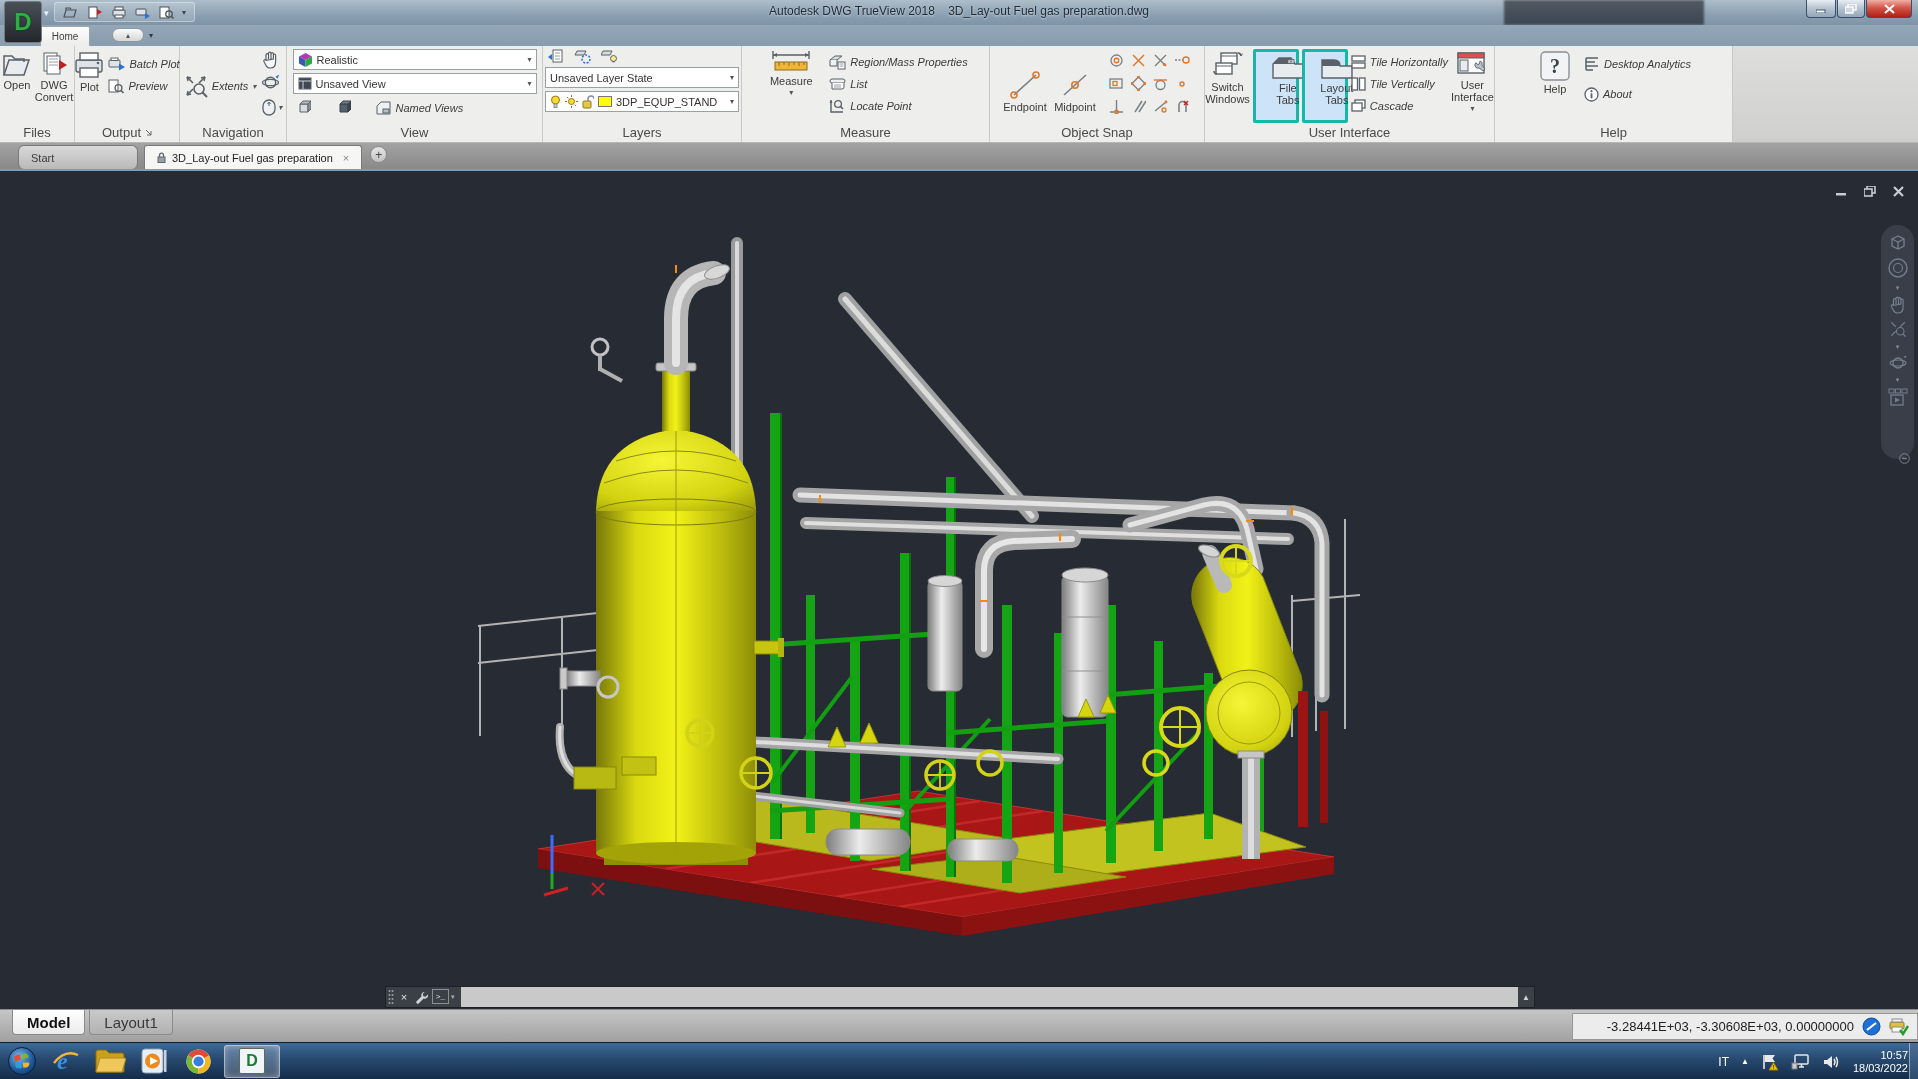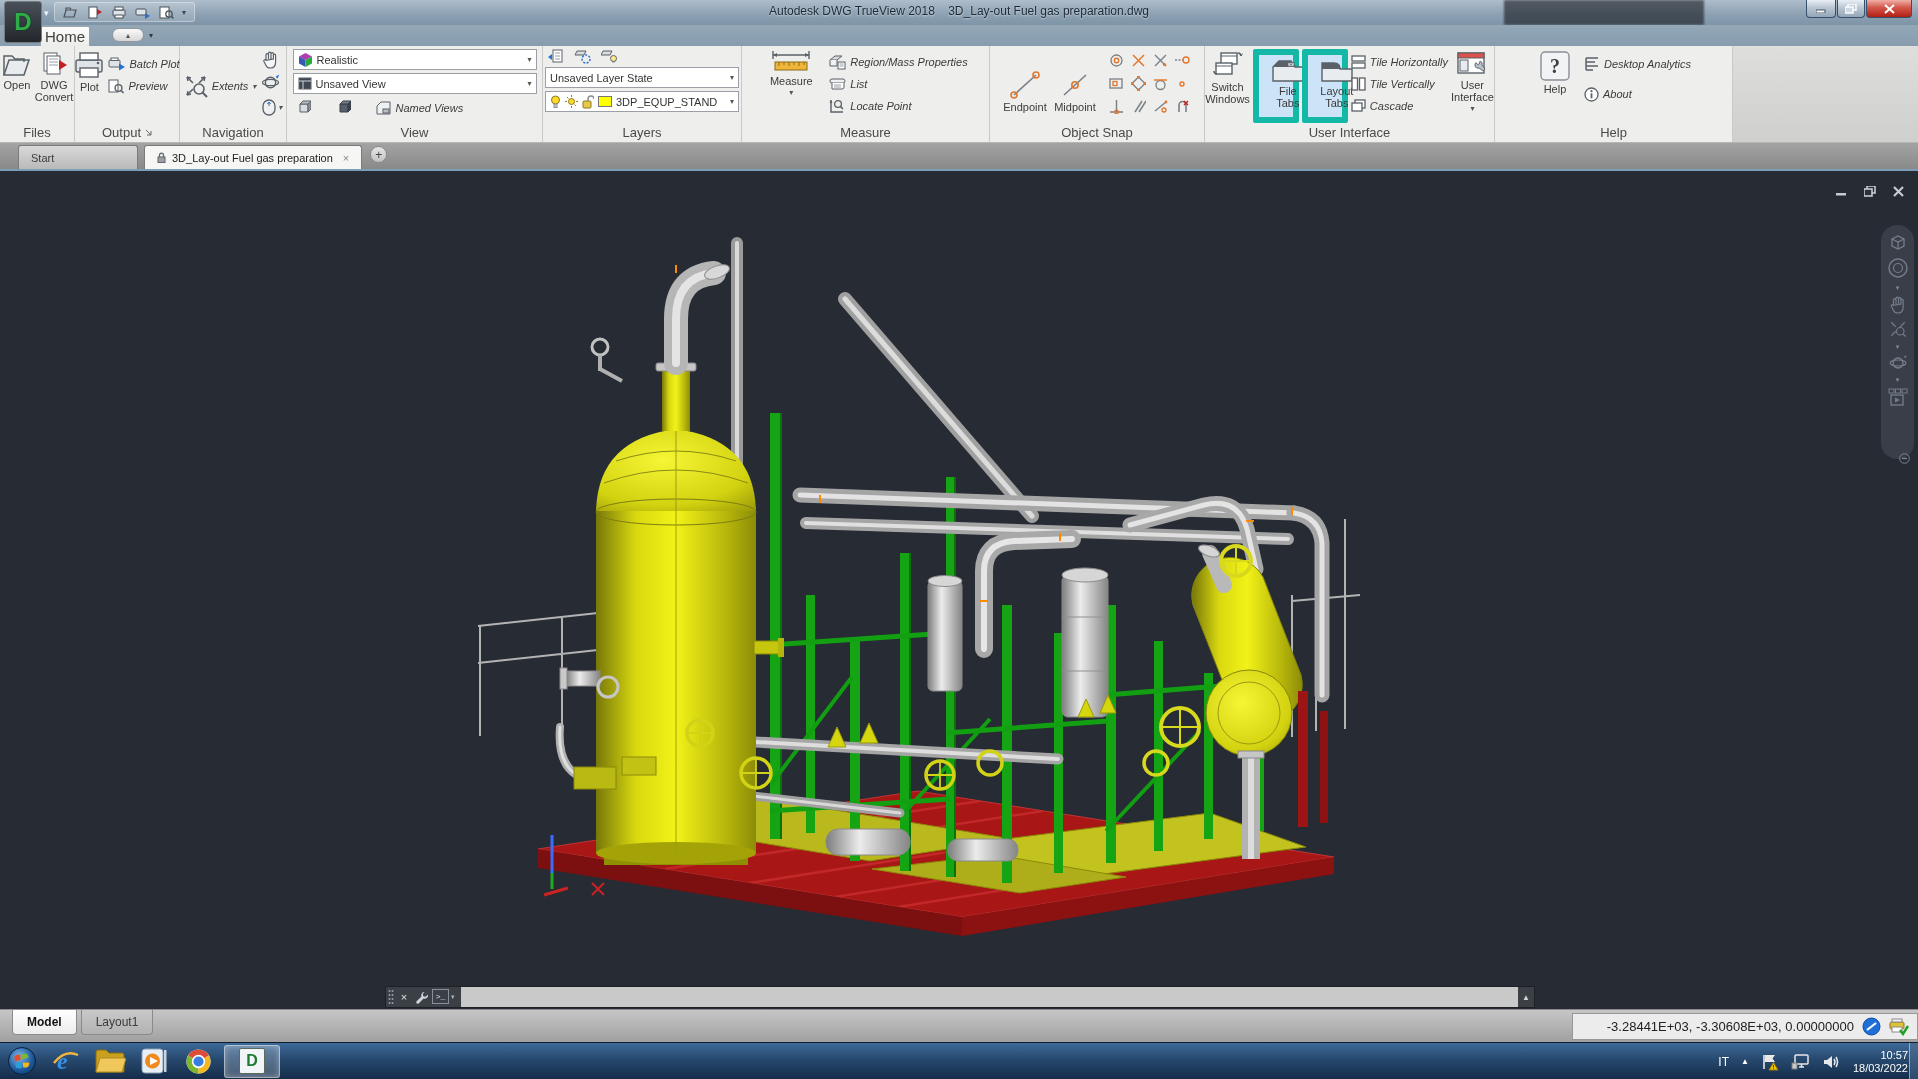--- a/index.html
+++ b/index.html
@@ -15,46 +15,46 @@
   #qat { position:absolute; left:54px; top:2px; height:20px; display:flex; align-items:center; gap:8px; padding:0 8px; background:rgba(255,255,255,.16); border:1px solid rgba(255,255,255,.35); border-radius:3px; }
   #qat svg { display:block; }
   #title-text { position:absolute; left:0; right:0; top:4px; text-align:center; font-size:12px; color:#1d2a36; white-space:pre; text-shadow:0 1px 2px rgba(255,255,255,.55); }
   #wincontrols { position:absolute; right:6px; top:0; display:flex; }
   .wbtn { height:18px; border:1px solid #37506b; border-top:none; border-radius:0 0 4px 4px; background:linear-gradient(#e8eef4,#b9c6d2 45%,#93a6b8); display:flex; align-items:center; justify-content:center; margin-left:1px; }
   .wbtn.min { width:30px; } .wbtn.rest { width:28px; }
   .wbtn.close { width:46px; background:linear-gradient(#f0b0a6,#d3564a 45%,#b21f14); }
 
   
   #tabrow { height:21px; background:linear-gradient(#93a7b7,#879cae); position:relative; }
-  #home-tab { position:absolute; left:40px; bottom:0; width:50px; height:20px; background:linear-gradient(#fdfdfc,#ececea); border:1px solid #9aa4ac; border-bottom:none; border-radius:2px 2px 0 0; font-size:15px; color:#3f3f3f; display:flex; align-items:center; justify-content:center; }
+  #home-tab { position:absolute; left:40px; bottom:0; width:50px; height:20px; background:linear-gradient(#fdfdfc,#ececea); border:1px solid #9aa4ac; border-bottom:none; border-radius:2px 2px 0 0; font-size:10px; color:#3f3f3f; display:flex; align-items:center; justify-content:center; }
   #ribbon-collapse { position:absolute; left:112px; top:3px; width:32px; height:14px; border-radius:7px; background:linear-gradient(#fafafa,#d7d7d7); border:1px solid #8e989f; font-size:8px; color:#555; display:flex; align-items:center; justify-content:center; }
   #ribbon-collapse-dd { position:absolute; left:149px; top:6px; font-size:8px; color:#2d3a44; }
 
   
   #ribbon { height:97px; background:#eeeeec; display:flex; border-bottom:1px solid #b6b6b4; }
   .panel { border-right:1px solid #c9c9c7; display:flex; flex-direction:column; flex:none; }
   .pc { height:78px; padding:3px 2px 0 2px; display:flex; justify-content:center; }
   .pl { height:19px; font-size:13px; color:#4a4a4a; display:flex; align-items:center; justify-content:center; gap:4px; }
   .bb { display:flex; flex-direction:column; align-items:center; font-size:11px; color:#3b3b3b; text-align:center; line-height:12px; padding-top:2px; }
   .bb svg { margin-bottom:2px; }
   .sb { display:flex; align-items:center; gap:4px; font-size:11px; color:#3b3b3b; height:22px; white-space:nowrap;font-style:italic; }
   .col { display:flex; flex-direction:column; justify-content:flex-start; }
   .dd { font-size:8px; color:#555; }
   .combo { display:flex; align-items:center; gap:4px; background:#fff; border:1px solid #9aa0a6; height:21px; font-size:11px; color:#333; padding:0 4px; white-space:nowrap; }
   .combo .dd { margin-left:auto; }
-  .sel { background:#cde3f7; border:6px solid #14b8a6; border-radius:2px;padding-left:24px; }
+  .sel { background:#cde3f7; border:3px solid #14b8a6; border-radius:2px;padding-left:24px; }
   .swatch { width:14px; height:11px; background:#ffff00; border:1px solid #777; }
   .snapgrid { display:grid; grid-template-columns:repeat(4,22px); grid-auto-rows:23px; margin-left:4px; }
   .snapgrid > div { display:flex; align-items:center; justify-content:center; }
   #ribbon-filler { flex:1; background:linear-gradient(#dededc,#cfcfcd); }
 
   
   #filetabbar { height:28px; background:linear-gradient(#a3a3a3,#898989); border-bottom:2px solid #7d9cb8; position:relative; display:flex; align-items:flex-end; }
   .ftab { height:24px; display:flex; align-items:center; gap:6px; font-size:11px; padding:0 12px; border:1px solid #7a7a7a; border-bottom:none; border-radius:3px 3px 0 0; }
-  #tab-start { margin-left:18px; width:120px; background:linear-gradient(#d9d9d9,#b9b9b9); color:#3c3c3c; }
+  #tab-start { margin-left:18px; width:120px; background:linear-gradient(#d9d9d9,#b9b9b9); color:#3c3c3c;border-radius:6px; }
   #tab-drawing { margin-left:6px; background:#f6f6f5; color:#222; }
   #tab-drawing .x { color:#888; font-size:11px; margin-left:4px; }
   #tab-new { width:17px; height:17px; margin:0 0 3px 8px; border-radius:9px; background:linear-gradient(#e6e6e6,#c2c2c2); border:1px solid #8a8a8a; color:#444; font-size:12px; display:flex; align-items:center; justify-content:center; align-self:center; }
 
   
   #canvas { position:relative; height:838px; background:#262b34; }
   #canvas svg.model { position:absolute; left:0; top:0; }
   #canvas-controls { position:absolute; top:12px; right:14px; display:flex; gap:17px; }
   #canvas-controls span { color:#c6ccd4; }
   #navbar { position:absolute; right:4px; top:54px; width:33px; height:234px; background:rgba(72,79,91,.55); border-radius:16px; display:flex; flex-direction:column; align-items:center; padding-top:8px; gap:6px; }
@@ -67,21 +67,21 @@
   #cmd-grip { width:10px; display:flex; align-items:center; justify-content:center; }
   #cmd-x { width:16px; color:#dfe3e8; font-size:11px; display:flex; align-items:center; justify-content:center; }
   #cmd-wrench { width:18px; display:flex; align-items:center; justify-content:center; }
   #cmd-prompt { width:17px; height:15px; margin:2px 2px 0 2px; border:1px solid #8a9098; color:#dfe3e8; font-size:8px; font-family:"Liberation Mono", monospace; display:flex; align-items:center; justify-content:center; }
   #cmd-dd { width:10px; color:#aab0b8; font-size:7px; display:flex; align-items:center; }
   #cmd-input { flex:1; border:none; outline:none; background:#c9c9c9; font-size:12px; padding:0 6px; color:#222; }
   #cmd-up { width:16px; color:#cfd4da; font-size:8px; display:flex; align-items:center; justify-content:center; }
 
   
   #statusbar { height:33px; background:linear-gradient(#c6c6c6,#a0a0a0); border-top:1px solid #8a8a8a; position:relative; display:flex; align-items:flex-start; }
-  .ltab { height:25px; padding:0 14px; display:flex; align-items:center; font-size:12px; border:1px solid #8a8a8a; border-top:none; border-radius:0 0 4px 4px; }
+  .ltab { height:25px; padding:0 14px; display:flex; align-items:center; font-size:15px; border:1px solid #8a8a8a; border-top:none; border-radius:0 0 4px 4px; }
   #tab-model { margin-left:12px; background:linear-gradient(#ffffff,#ececec); font-weight:bold; color:#111; }
   #tab-layout1 { margin-left:4px; background:linear-gradient(#c9c9c9,#b2b2b2); color:#3a3a3a; }
   #coord-field { position:absolute; right:0; top:3px; width:346px; height:27px; background:#ececec; border:1px solid #979797; display:flex; align-items:center; justify-content:flex-end; gap:8px; padding:0 8px; font-size:13px; color:#222; }
 
   
   #taskbar { height:37px; background:linear-gradient(#3d6a98 0%,#27496f 45%,#142c49 100%); border-top:1px solid #0d1c2e; display:flex; align-items:center; position:relative; }
   .tb-ico { width:44px; height:33px; display:flex; align-items:center; justify-content:center; }
   #tb-dwg { width:56px; height:33px; background:rgba(255,255,255,.22); border:1px solid rgba(255,255,255,.5); border-radius:3px; display:flex; align-items:center; justify-content:center; margin-left:4px; box-shadow:inset 0 0 6px rgba(255,255,255,.35); }
   #tray { position:absolute; right:10px; top:0; height:37px; display:flex; align-items:center; gap:12px; color:#fff; }
   #tray .lang { font-size:12px; }

